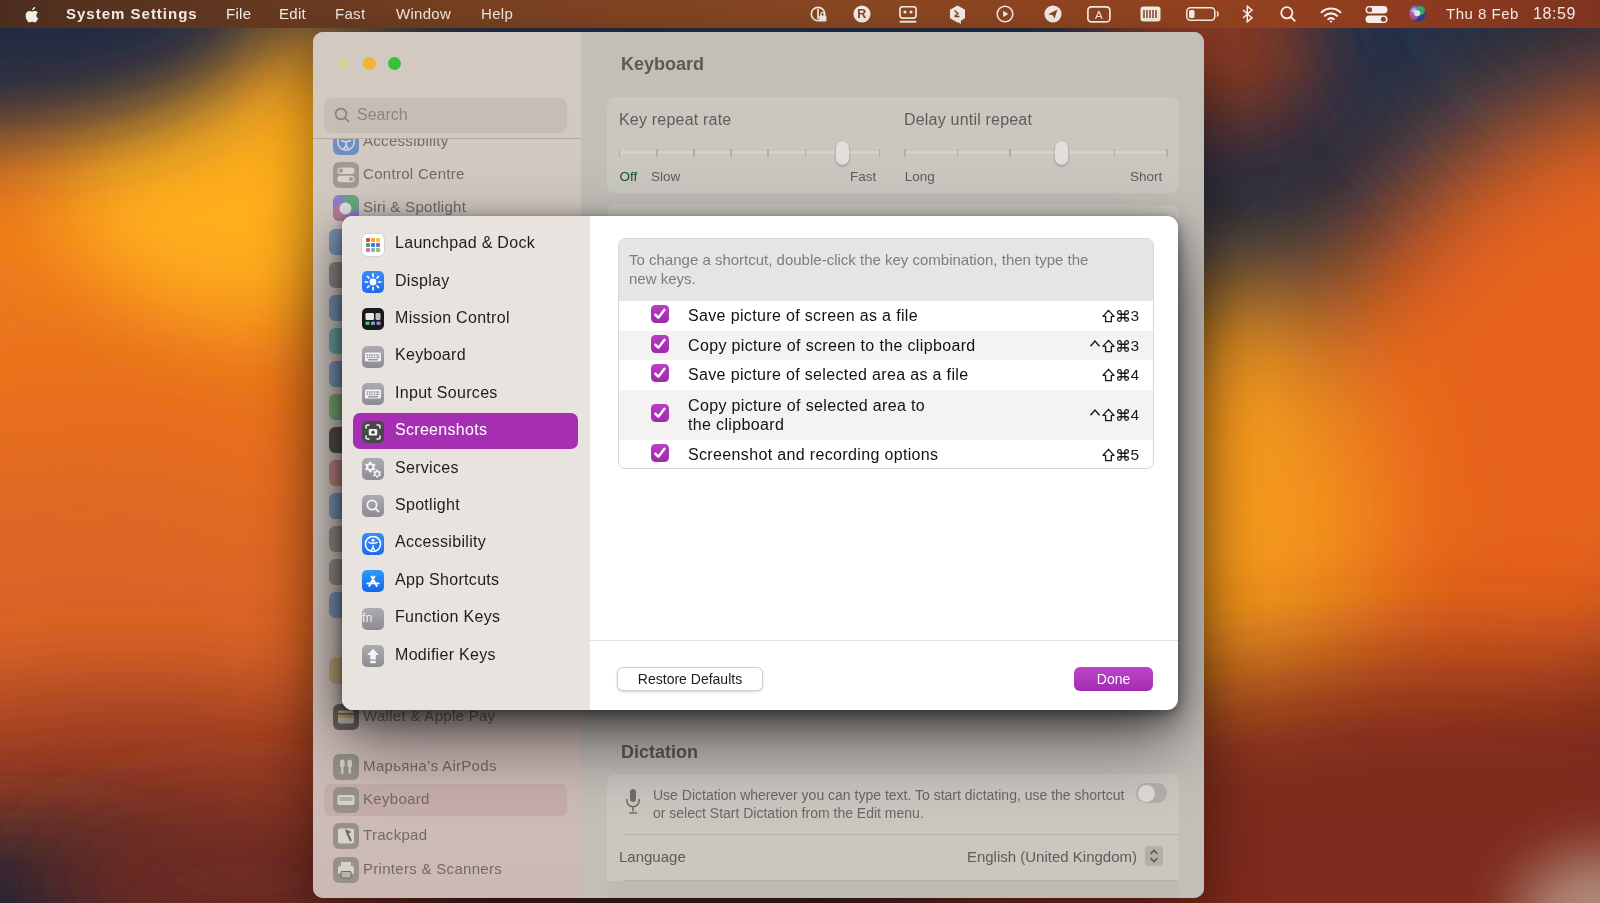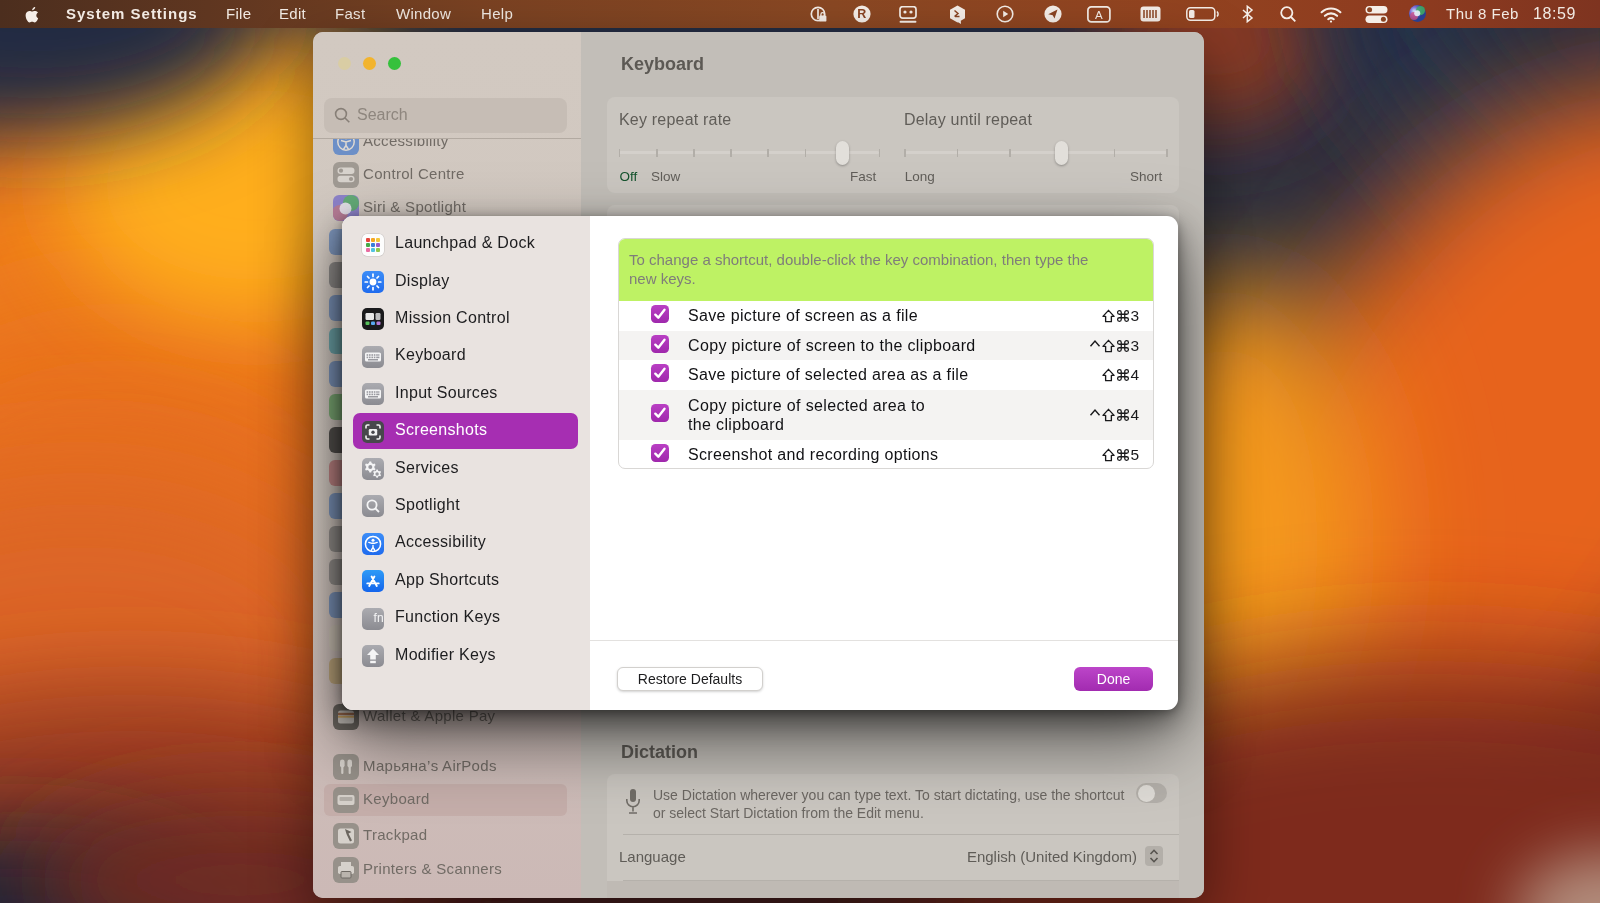--- a/index.html
+++ b/index.html
@@ -489,37 +489,37 @@
     <div class="mrow" style="top:347.2px">
       <div class="ic" style="background:linear-gradient(180deg,#2e9bf7,#1465ec)">
         <svg width="22" height="22" viewBox="0 0 22 22" fill="none" stroke="#fff" stroke-width="1.9" stroke-linecap="round">
           <path d="M7.2 15.5L12.4 6M14.8 15.5L9.6 6M5.3 12.9h11.4" transform="translate(0,0.5)"></path>
         </svg>
       </div>
         <div class="lb">App Shortcuts</div>
     </div>
     <div class="mrow" style="top:384.6px">
       <div class="ic" style="background:linear-gradient(180deg,#ababb0,#8b8b91)">
-        <div style="position:absolute;left:0;top:3px;width:22px;text-align:right;font-size:12px;color:#f4f4f5">fn</div>
+        <div style="position:absolute;left:0;top:3px;width:22px;text-align:left;font-size:12px;color:#f4f4f5">fn</div>
       </div>
         <div class="lb">Function Keys</div>
     </div>
     <div class="mrow" style="top:422px">
       <div class="ic" style="background:linear-gradient(180deg,#ababb0,#8b8b91)">
         <svg width="22" height="22" viewBox="0 0 22 22" fill="#f4f4f5">
             <path d="M11 3.8l6 6.3h-3.2v4.4H8.2v-4.4H5z"></path>
             <rect x="8.2" y="15.8" width="5.6" height="2.4"></rect>
           </svg>
       </div>
         <div class="lb">Modifier Keys</div>
     </div>
   </div>
   <div id="sheetmain">
     <div class="listbox">
-      <div class="lrow" style="height:62px;background:#bef264">
+      <div class="lrow" style="height:62px;background:#e5e5e5">
         <div class="abs" style="left:10px;top:12px;font-size:15px;color:#7f7d7a;line-height:18.5px">To change a shortcut, double-click the key combination, then type the<br>new keys.</div>
       </div>
       <div class="lrow" style="height:30px">
         <div class="cb" style="top:4px"><svg width="18" height="18" viewBox="0 0 18 18" fill="none" stroke="#fff" stroke-width="2.4" stroke-linecap="round" stroke-linejoin="round">
               <path d="M4.3 9.7l3 3 6.2-8"></path>
             </svg></div>
         <div class="rowlab" style="top:6px">Save picture of screen as a file</div>
         <div class="keys" style="top:6px">
             <svg width="13" height="14" viewBox="0 0 14 15" fill="none" stroke="#1a1a1c" stroke-width="1.45" stroke-linejoin="round">
               <path d="M7 1.4 L13 7.9 H10.1 V13.6 H3.9 V7.9 H1 Z"></path>

